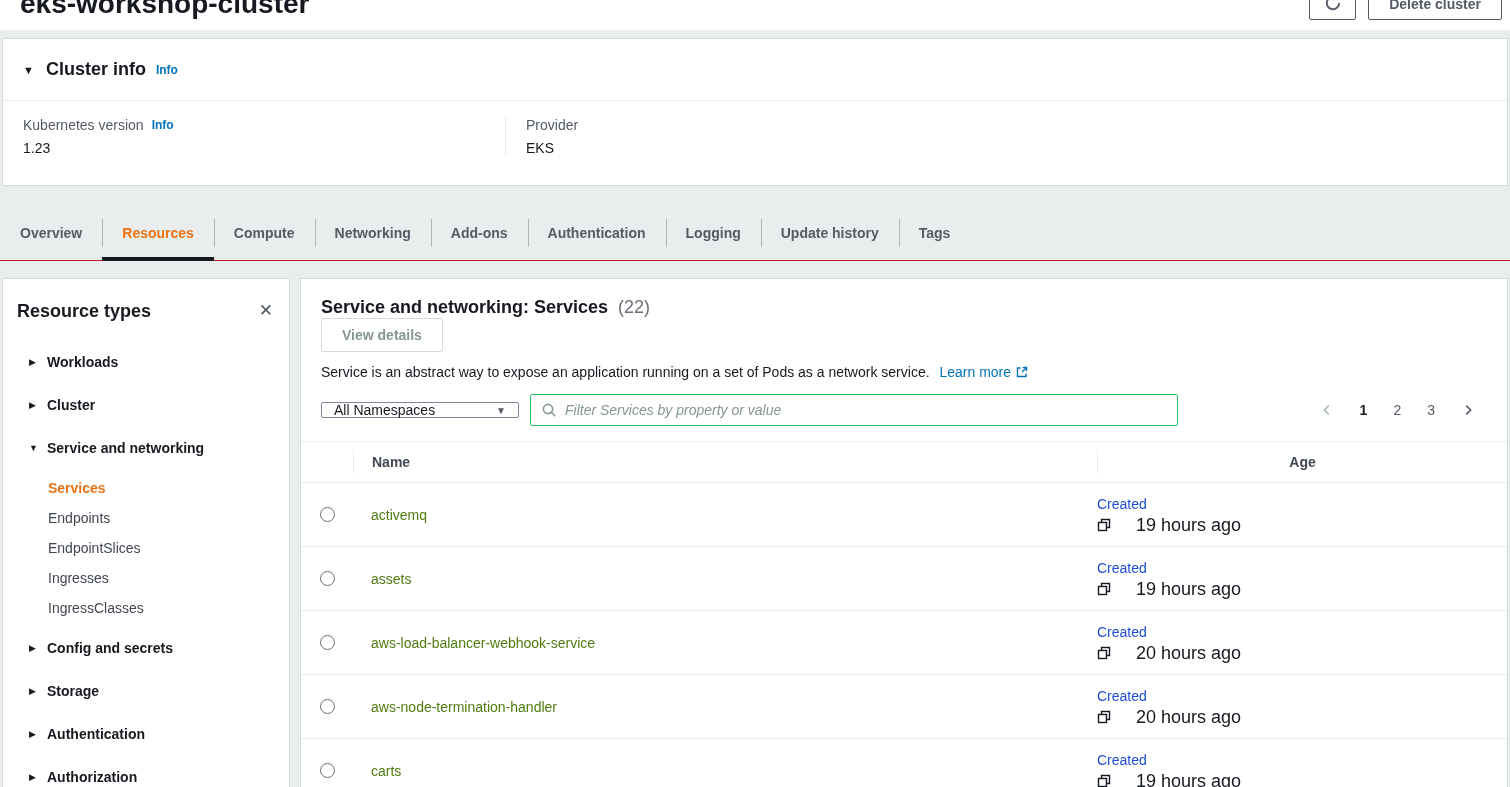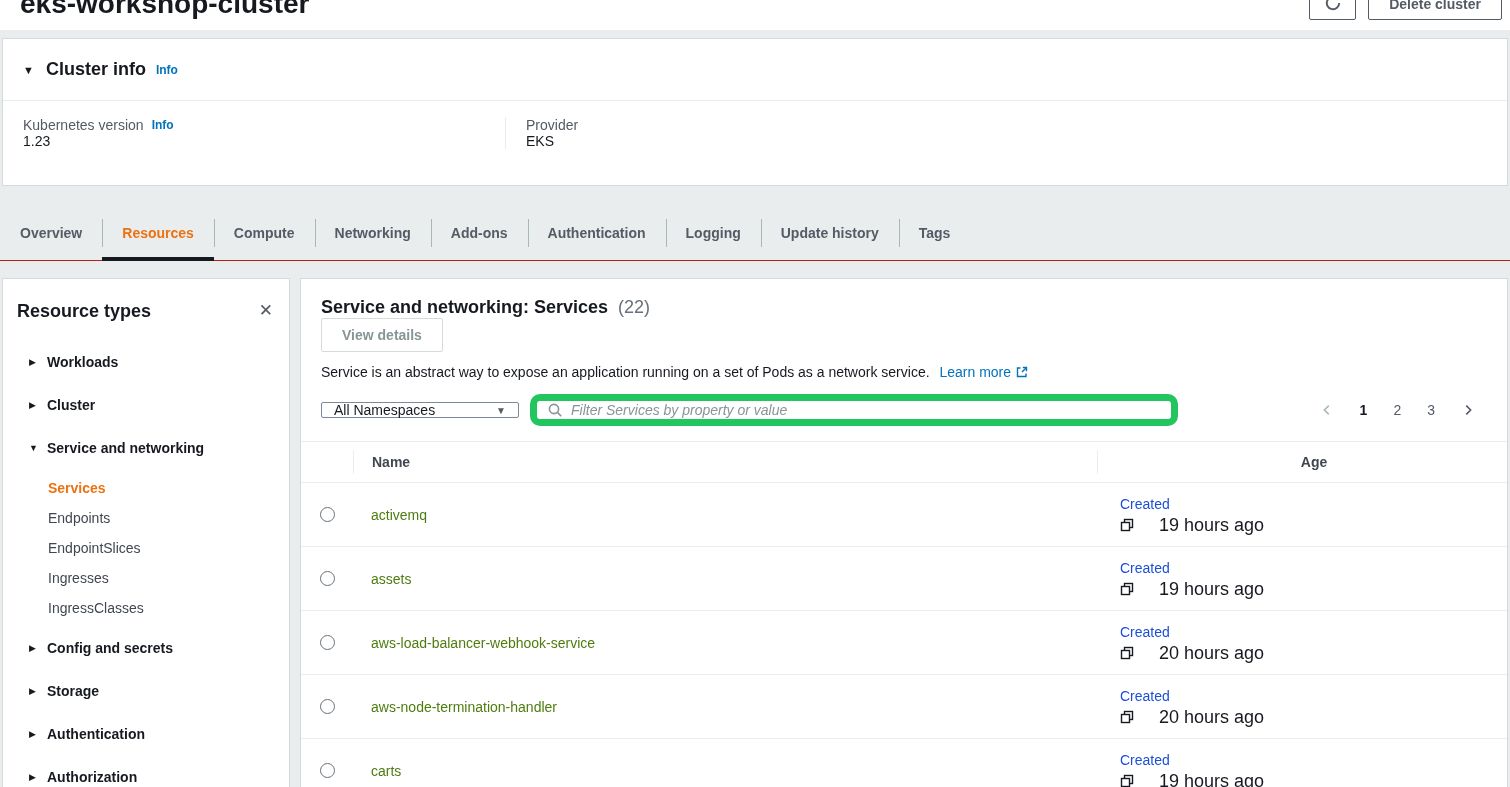--- a/index.html
+++ b/index.html
@@ -36,21 +36,21 @@
     border-bottom: 1px solid #eaeded;
   }
   .collapse-glyph { font-size: 11px; color: #16191f; margin-right: 12px; }
   .section-title { font-size: 18px; font-weight: 700; color: #16191f; }
   .info-link { font-size: 12px; font-weight: 700; color: #0073bb; margin-left: 10px; cursor: pointer; }
   .cluster-fields { display: grid; grid-template-columns: 503px 498px 1fr; padding: 16px 0 14px 0; }
   .field-col { padding-left: 20px; }
   .field-col.divided { border-right: 1px solid #eaeded; }
   .field-label { color: #545b64; font-size: 14px; display: flex; align-items: center; }
   .field-label .info-link { margin-left: 8px; }
-  .field-value { margin-top: 0; font-size: 14px; color: #16191f; }
+  .field-value { margin-top: 7px; font-size: 14px; color: #16191f; }
   .status-value { display: flex; align-items: center; gap: 6px; color: #1d8102; }
 
   
   .tabs { position: absolute; top: 206px; left: 0; right: 0; height: 55px;
           display: flex; border-bottom: 1px solid #b91c1c; }
   .tab { position: relative; padding: 0 20px; display: flex; align-items: center;
          font-size: 14px; font-weight: 700; color: #545b64; cursor: pointer; }
   .tab + .tab::before { content: ""; position: absolute; left: 0; top: 13px; height: 28px;
                         width: 1px; background: #aab7b8; }
   .tab.active { color: #ec7211; }
@@ -80,39 +80,39 @@
   .main-count { font-size: 18px; font-weight: 400; color: #687078; margin-left: 6px; }
   .main-desc { margin-top: 10px; font-size: 14px; color: #16191f; line-height: 20px; }
   .learn-more { color: #0073bb; cursor: pointer; margin-left: 6px; white-space: nowrap; }
   .learn-more svg { vertical-align: -2px; margin-left: 4px; }
 
   .filter-row { margin-top: 12px; display: flex; align-items: center; gap: 11px; height: 32px; }
   .ns-select { width: 198px; height: 16px; border: 1px solid #7d8998; border-radius: 2px;
                background: #fff; display: flex; align-items: center; padding: 0 12px;
                font-size: 14px; color: #16191f; cursor: pointer; }
   .ns-select .caret { margin-left: auto; font-size: 10px; color: #545b64; }
-  .search-box { width: 648px; height: 32px; border: 7px solid #22c55e; border-radius: 10px;
+  .search-box { width: 648px; height: 32px; border: 1px solid #22c55e; border-radius: 2px;
                 background: #fff; display: flex; align-items: center; padding: 4px 10px; }
   .search-box input { border: none; outline: none; flex: 1; font-size: 14px;
                       font-family: inherit; margin-left: 8px; color: #16191f; background: transparent; }
   .search-box input::placeholder { font-style: italic; color: #879596; }
   .pagination { margin-left: auto; display: flex; align-items: center; gap: 26px;
                 padding-right: 12px; font-size: 14px; color: #545b64; }
   .page-num { cursor: pointer; }
   .page-num.current { font-weight: 700; color: #16191f; }
   .page-arrow { display: flex; align-items: center; cursor: pointer; }
 
   
   .svc-table { margin: 15px -20px 0 -20px; }
   .t-head { height: 42px; border-top: 1px solid #eaeded; border-bottom: 1px solid #eaeded;
             display: flex; align-items: stretch; font-weight: 700; color: #414750; }
   .t-row { height: 64px; border-bottom: 1px solid #eaeded; display: flex; align-items: stretch; }
   .col-sel { width: 52px; flex: none; display: flex; align-items: center; justify-content: center; }
   .col-name { flex: 1; display: flex; align-items: center; padding-left: 18px; }
-  .col-age { width: 410px; flex: none; padding-left: 23px; display: flex;
+  .col-age { width: 410px; flex: none; display: flex;
              flex-direction: column; justify-content: center; gap: 3px; }
   .t-head .col-name, .t-head .col-age { border-left: 1px solid #eaeded; align-self: center;
              height: 24px; display: flex; align-items: center; flex-direction: row; }
   .t-head .col-name { flex: 1; }
   .radio { width: 15px; height: 15px; border: 1.5px solid #687078; border-radius: 50%;
            background: #fff; cursor: pointer; }
   .svc-link { color: #4d7c0f; cursor: pointer; font-size: 14px; }
   .age-label { color: #1d4ed8; font-size: 14px; line-height: 18px; }
   .age-value { display: flex; align-items: center; gap: 25px; color: #16191f;
                font-size: 18px; line-height: 18px; }

